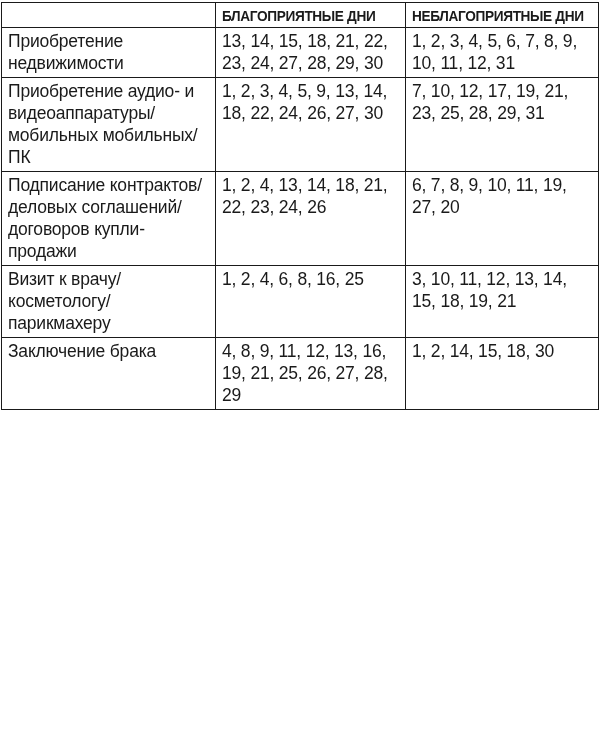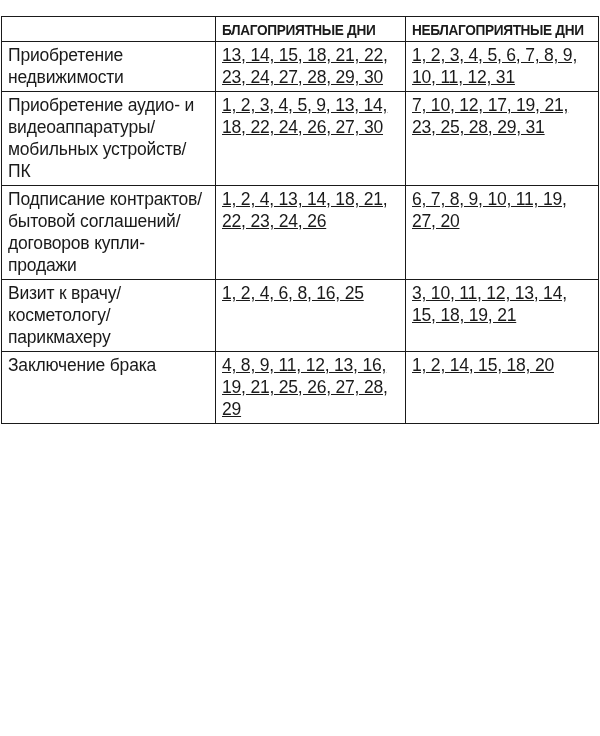--- a/index.html
+++ b/index.html
@@ -9,21 +9,21 @@
     }
     body {
       width: 600px;
       height: 736px;
       overflow: hidden;
       position: relative;
     }
     table.cal {
       position: absolute;
       left: 1px;
-      top: 16px;
+      top: 2px;
       width: 597px;
       border-collapse: collapse;
       table-layout: fixed;
       font-family: "Liberation Sans", "DejaVu Sans", sans-serif;
       font-size: 17.5px;
       line-height: 22px;
       color: #1a1a1a;
       letter-spacing: -0.2px;
     }
     table.cal col.c1 { width: 214px; }
@@ -49,21 +49,20 @@
       display: inline-block;
       transform: scaleX(0.88);
       transform-origin: left center;
       white-space: nowrap;
     }
     table.cal td.activity {
       white-space: normal;
     }
     table.cal td.days {
       white-space: normal;
-      text-decoration: underline;
     }
   </style>
 </head>
 <body>
 
 <table class="cal">
   <colgroup>
     <col class="c1">
     <col class="c2">
     <col class="c3">
@@ -75,33 +74,33 @@
       <th><span>НЕБЛАГОПРИЯТНЫЕ ДНИ</span></th>
     </tr>
   </thead>
   <tbody>
     <tr>
       <td class="activity" style="padding-right:40px">Приобретение недвижимости</td>
       <td class="days">13, 14, 15, 18, 21, 22, 23, 24, 27, 28, 29, 30</td>
       <td class="days">1, 2, 3, 4, 5, 6, 7, 8, 9, 10, 11, 12, 31</td>
     </tr>
     <tr>
-      <td class="activity">Приобретение аудио- и видеоаппаратуры/ мобильных устройств/ ПК</td>
+      <td class="activity">Приобретение аудио- и видеоаппаратуры/ мобильных мобильных/ ПК</td>
       <td class="days">1, 2, 3, 4, 5, 9, 13, 14, 18, 22, 24, 26, 27, 30</td>
       <td class="days">7, 10, 12, 17, 19, 21, 23, 25, 28, 29, 31</td>
     </tr>
     <tr>
-      <td class="activity">Подписание контрактов/бытовой соглашений/договоров купли-продажи</td>
+      <td class="activity">Подписание контрактов/деловых соглашений/договоров купли-продажи</td>
       <td class="days">1, 2, 4, 13, 14, 18, 21, 22, 23, 24, 26</td>
       <td class="days">6, 7, 8, 9, 10, 11, 19, 27, 20</td>
     </tr>
     <tr>
       <td class="activity">Визит к врачу/ косметологу/ парикмахеру</td>
       <td class="days">1, 2, 4, 6, 8, 16, 25</td>
       <td class="days">3, 10, 11, 12, 13, 14, 15, 18, 19, 21</td>
     </tr>
     <tr>
       <td class="activity">Заключение брака</td>
       <td class="days">4, 8, 9, 11, 12, 13, 16, 19, 21, 25, 26, 27, 28, 29</td>
-      <td class="days">1, 2, 14, 15, 18, 20</td>
+      <td class="days">1, 2, 14, 15, 18, 30</td>
     </tr>
   </tbody>
 </table>
 
 </body></html>

